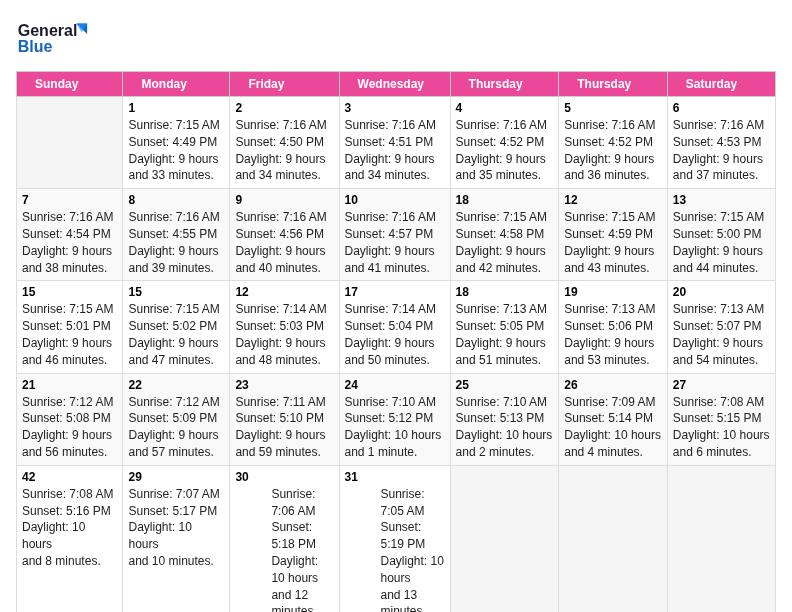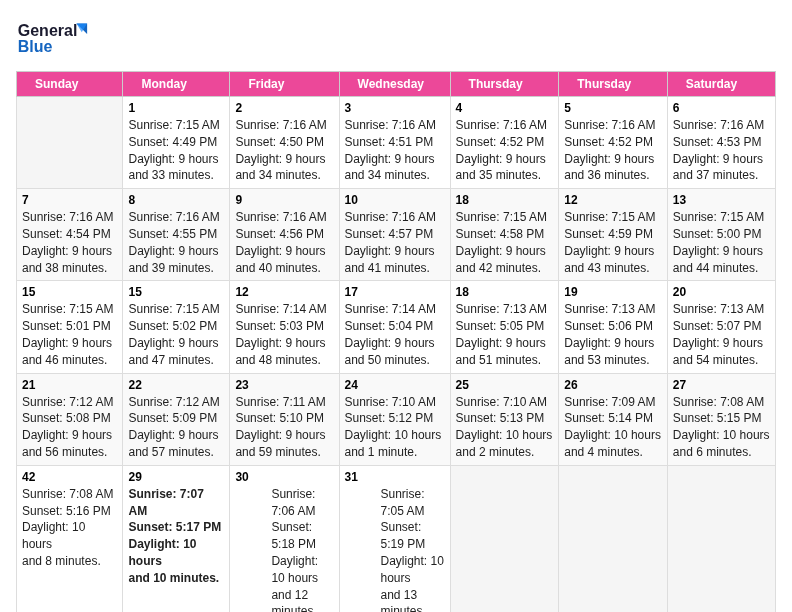--- a/index.html
+++ b/index.html
@@ -311,21 +311,21 @@
         <tr>
           <td>
             <span class="day-number">42</span>
             <div class="day-info" style="white-space: pre-line;">Sunrise: 7:08 AM
 Sunset: 5:16 PM
 Daylight: 10 hours
 and 8 minutes.</div>
           </td>
           <td>
             <span class="day-number">29</span>
-            <div class="day-info" style="white-space: pre-line; font-weight: bold;">Sunrise: 7:07 AM
+            <div class="day-info" style="white-space: pre-line;">Sunrise: 7:07 AM
 Sunset: 5:17 PM
 Daylight: 10 hours
 and 10 minutes.</div>
           </td>
           <td>
             <span class="day-number">30</span>
             <div class="day-info" style="white-space: pre-line; margin-left: 36px;">Sunrise: 7:06 AM
 Sunset: 5:18 PM
 Daylight: 10 hours
 and 12 minutes.</div>

